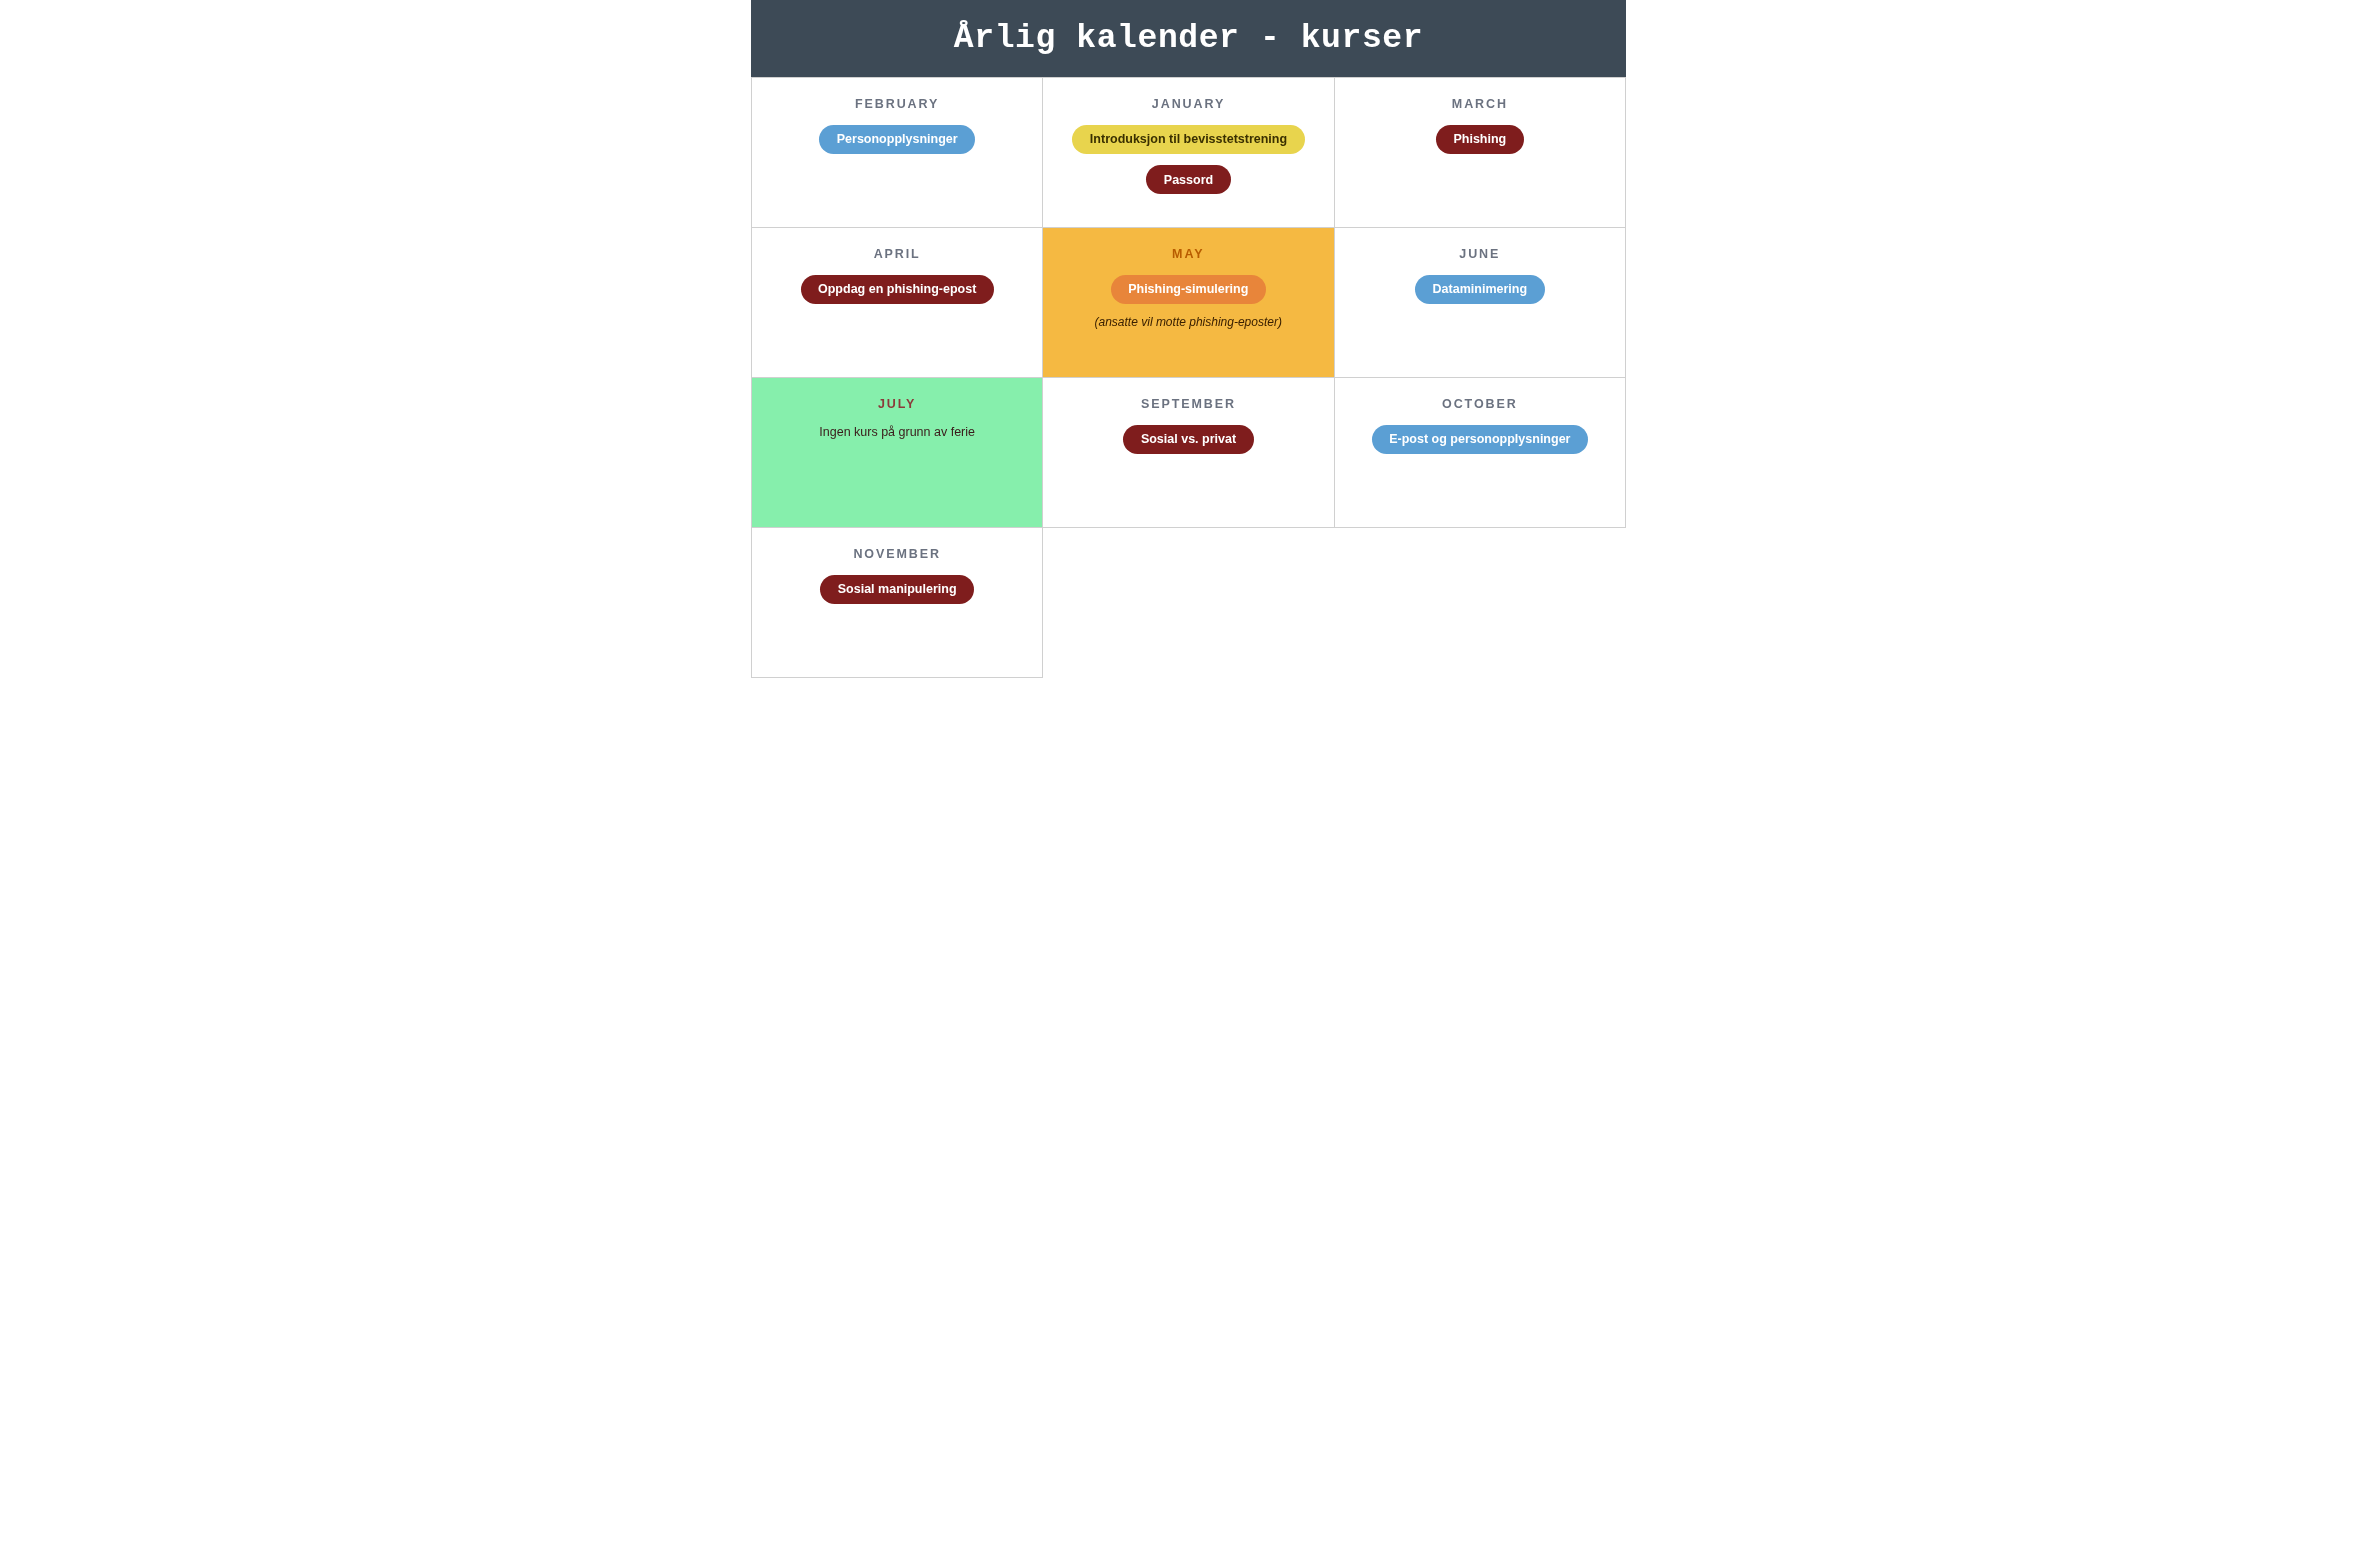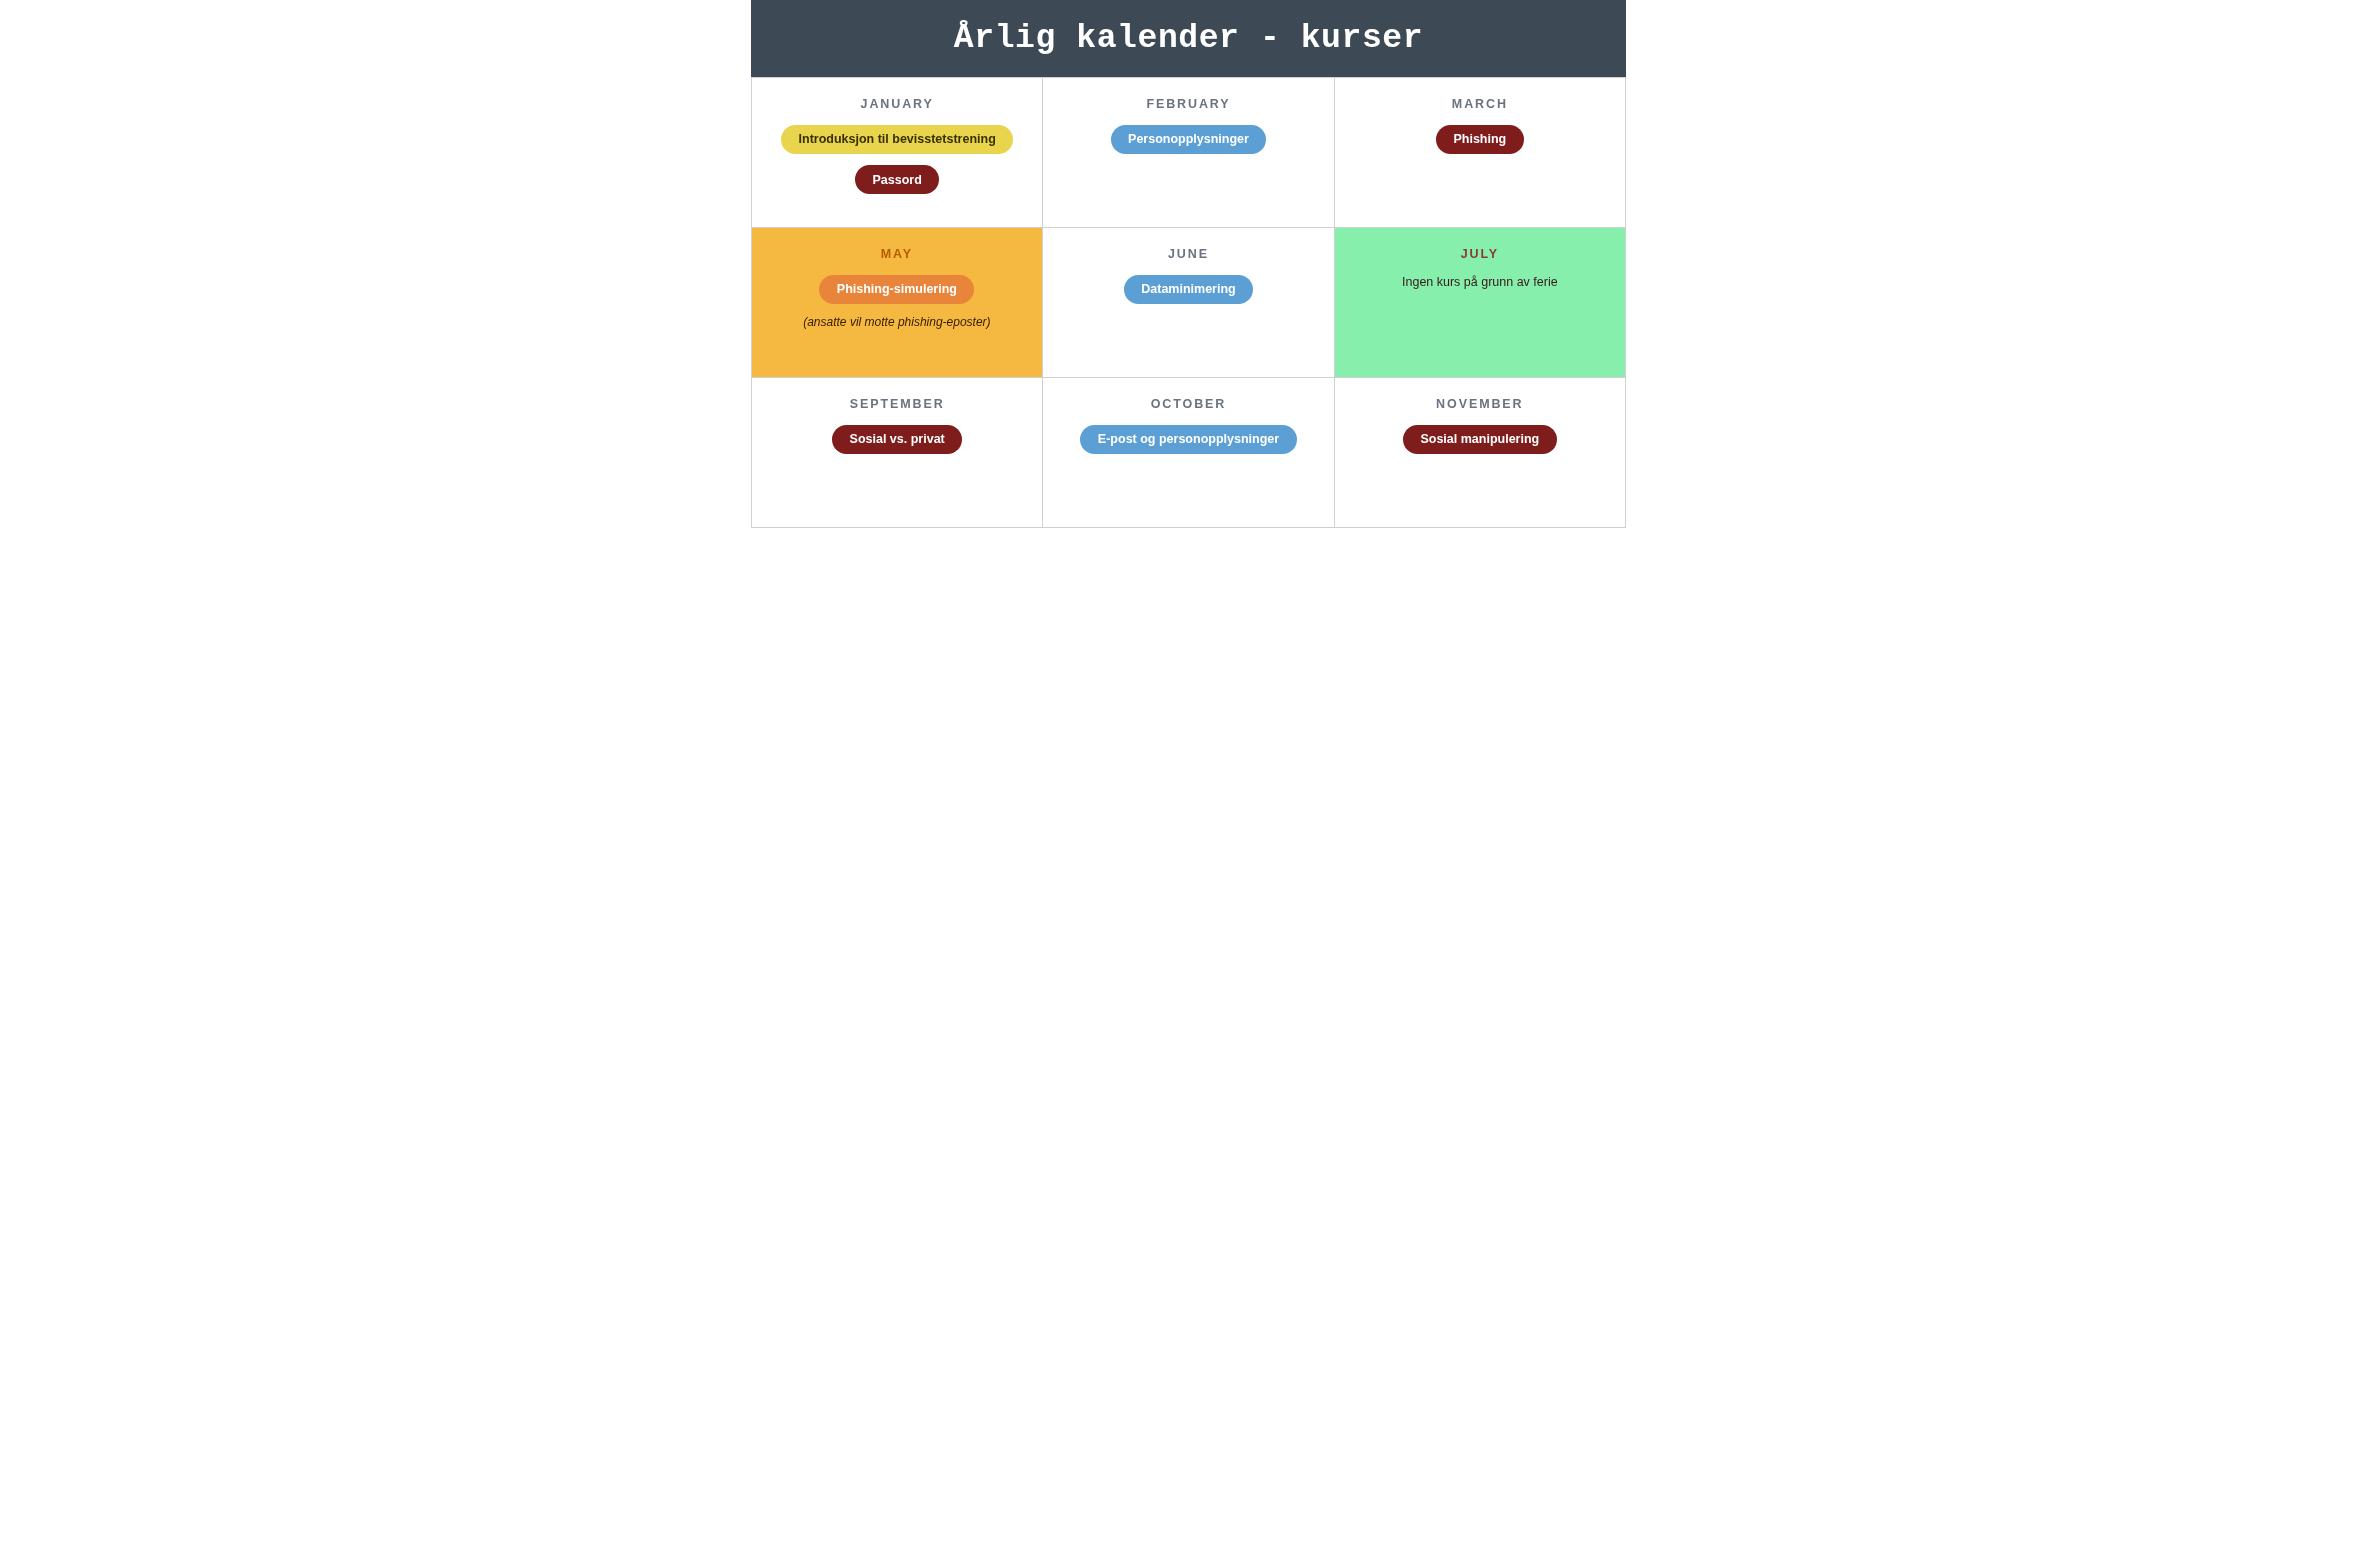--- a/index.html
+++ b/index.html
@@ -126,31 +126,35 @@
 </head>
 <body>
 
 <div class="page-wrapper">
   <div class="header">
     <h1>Årlig kalender - kurser</h1>
   </div>
 
   <div class="calendar-grid" id="calendar-grid">
   <div class="calendar-cell">
+        <div class="month-label">FEBRUARY</div>
+        <div class="pill pill-blue">Personopplysninger</div>
+      </div>
+      <div class="calendar-cell">
         <div class="month-label">JANUARY</div>
         <div class="pill pill-yellow">Introduksjon til bevisstetstrening</div>
         <div class="pill pill-green">Passord</div>
       </div>
       <div class="calendar-cell">
-        <div class="month-label">FEBRUARY</div>
-        <div class="pill pill-blue">Personopplysninger</div>
+        <div class="month-label">MARCH</div>
+        <div class="pill pill-green">Phishing</div>
       </div>
       <div class="calendar-cell">
-        <div class="month-label">MARCH</div>
-        <div class="pill pill-green">Phishing</div>
+        <div class="month-label">APRIL</div>
+        <div class="pill pill-green">Oppdag en phishing-epost</div>
       </div>
       <div class="calendar-cell highlight-orange">
         <div class="month-label orange-text">MAY</div>
         <div class="pill pill-orange">Phishing-simulering</div>
         <div class="italic-note">(ansatte vil motte phishing-eposter)</div>
       </div>
       <div class="calendar-cell">
         <div class="month-label">JUNE</div>
         <div class="pill pill-blue">Dataminimering</div>
       </div>

